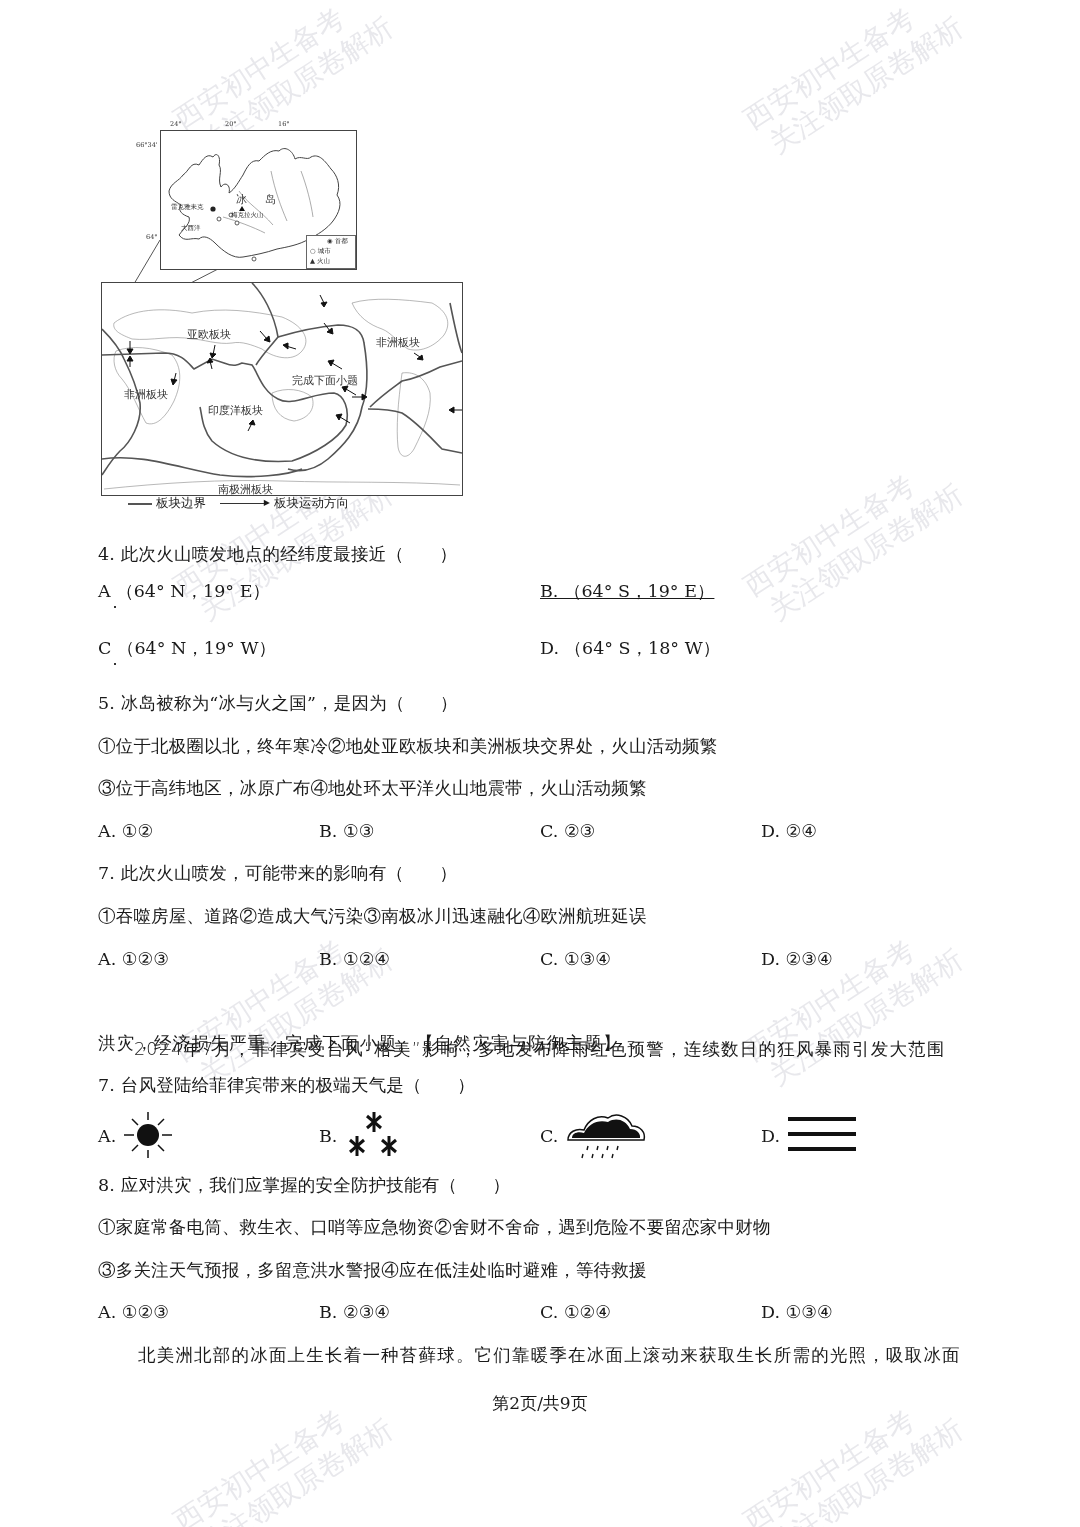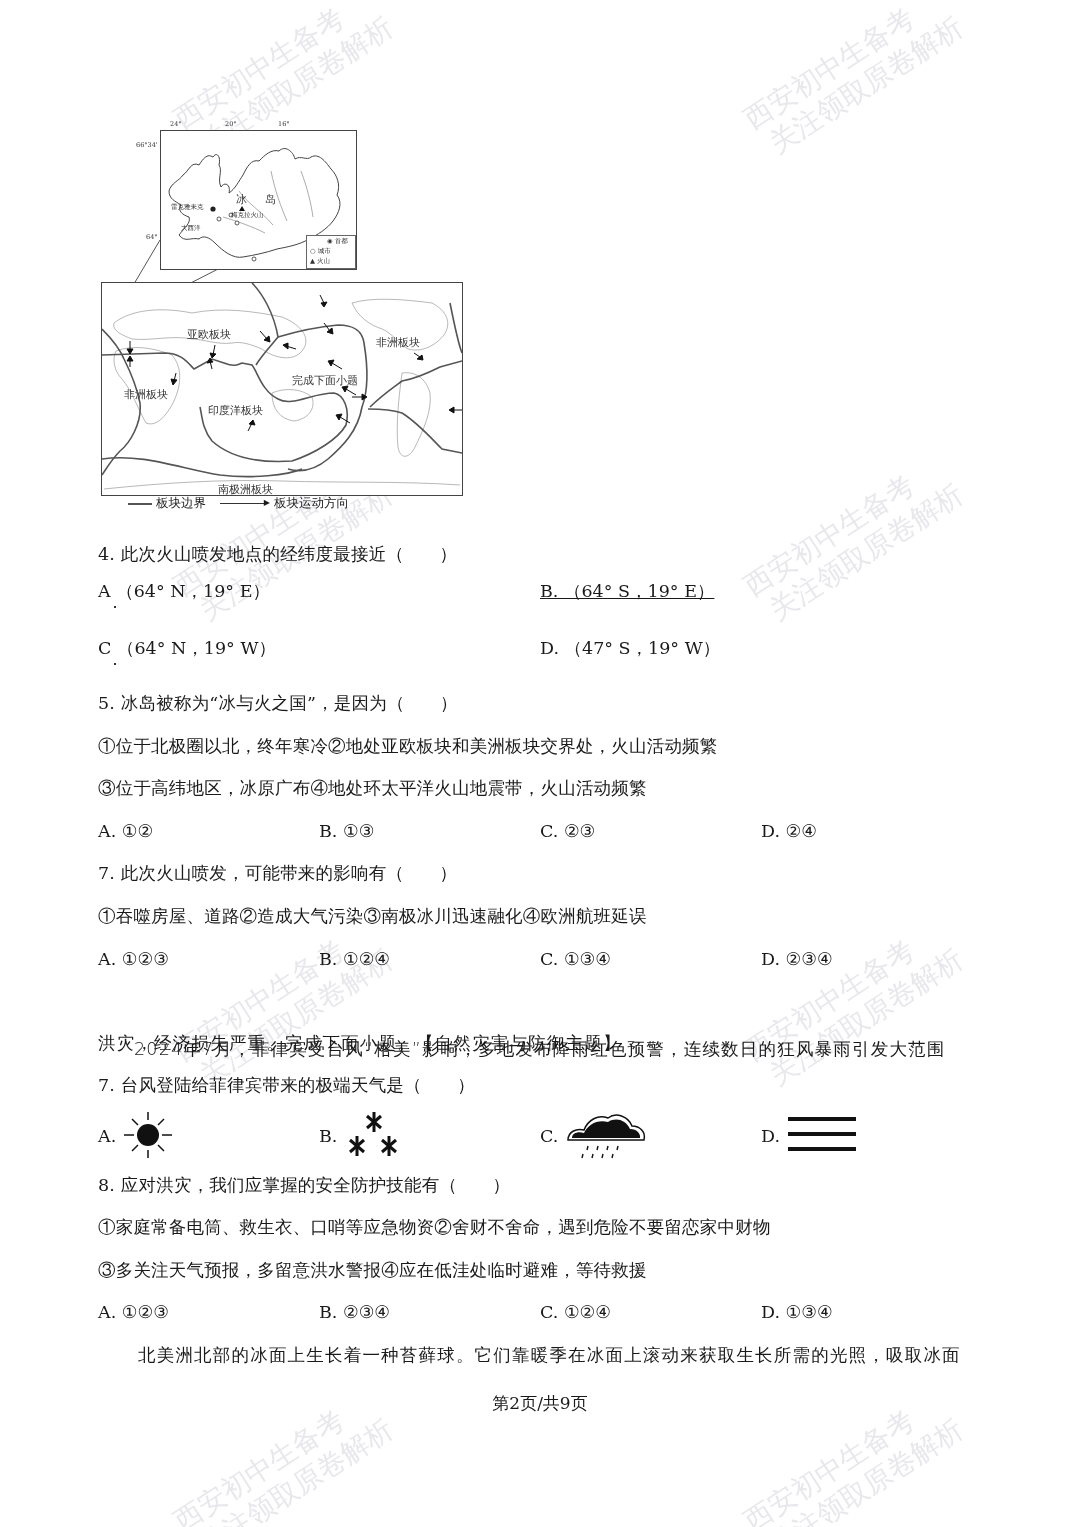--- a/index.html
+++ b/index.html
@@ -167,21 +167,21 @@
     <span style="display:inline-block; width:46px; height:1px; background:#333; vertical-align:middle; margin-left:10px; position:relative;"><span style="position:absolute; right:-4px; top:-4px; font-size:8px; line-height:8px;">▶</span></span>
     <span style="margin-left:4px;">板块运动方向</span>
   </div>
 </div>
 
 <div class="line" style="top:542px;">4. 此次火山喷发地点的经纬度最接近（　　）</div>
 <div class="opt" style="left:98px; top:579px;">A （64° N，19° E）</div>
 <div class="opt" style="left:540px; top:579px;text-decoration:underline;">B. （64° S，19° E）</div>
 <div class="abs" style="left:114px; top:606px; width:2px; height:2px; background:#333;"></div>
 <div class="opt" style="left:98px; top:636px;">C （64° N，19° W）</div>
-<div class="opt" style="left:540px; top:636px;">D. （47° S，19° W）</div>
+<div class="opt" style="left:540px; top:636px;">D. （64° S，18° W）</div>
 <div class="abs" style="left:114px; top:663px; width:2px; height:2px; background:#333;"></div>
 
 <div class="line" style="top:691px;">5. 冰岛被称为“冰与火之国”，是因为（　　）</div>
 <div class="line" style="top:734px;">①位于北极圈以北，终年寒冷②地处亚欧板块和美洲板块交界处，火山活动频繁</div>
 <div class="line" style="top:776px;">③位于高纬地区，冰原广布④地处环太平洋火山地震带，火山活动频繁</div>
 <div class="opt" style="left:98px; top:819px;">A. ①②</div>
 <div class="opt" style="left:319px; top:819px;">B. ①③</div>
 <div class="opt" style="left:540px; top:819px;">C. ②③</div>
 <div class="opt" style="left:761px; top:819px;">D. ②④</div>
 

